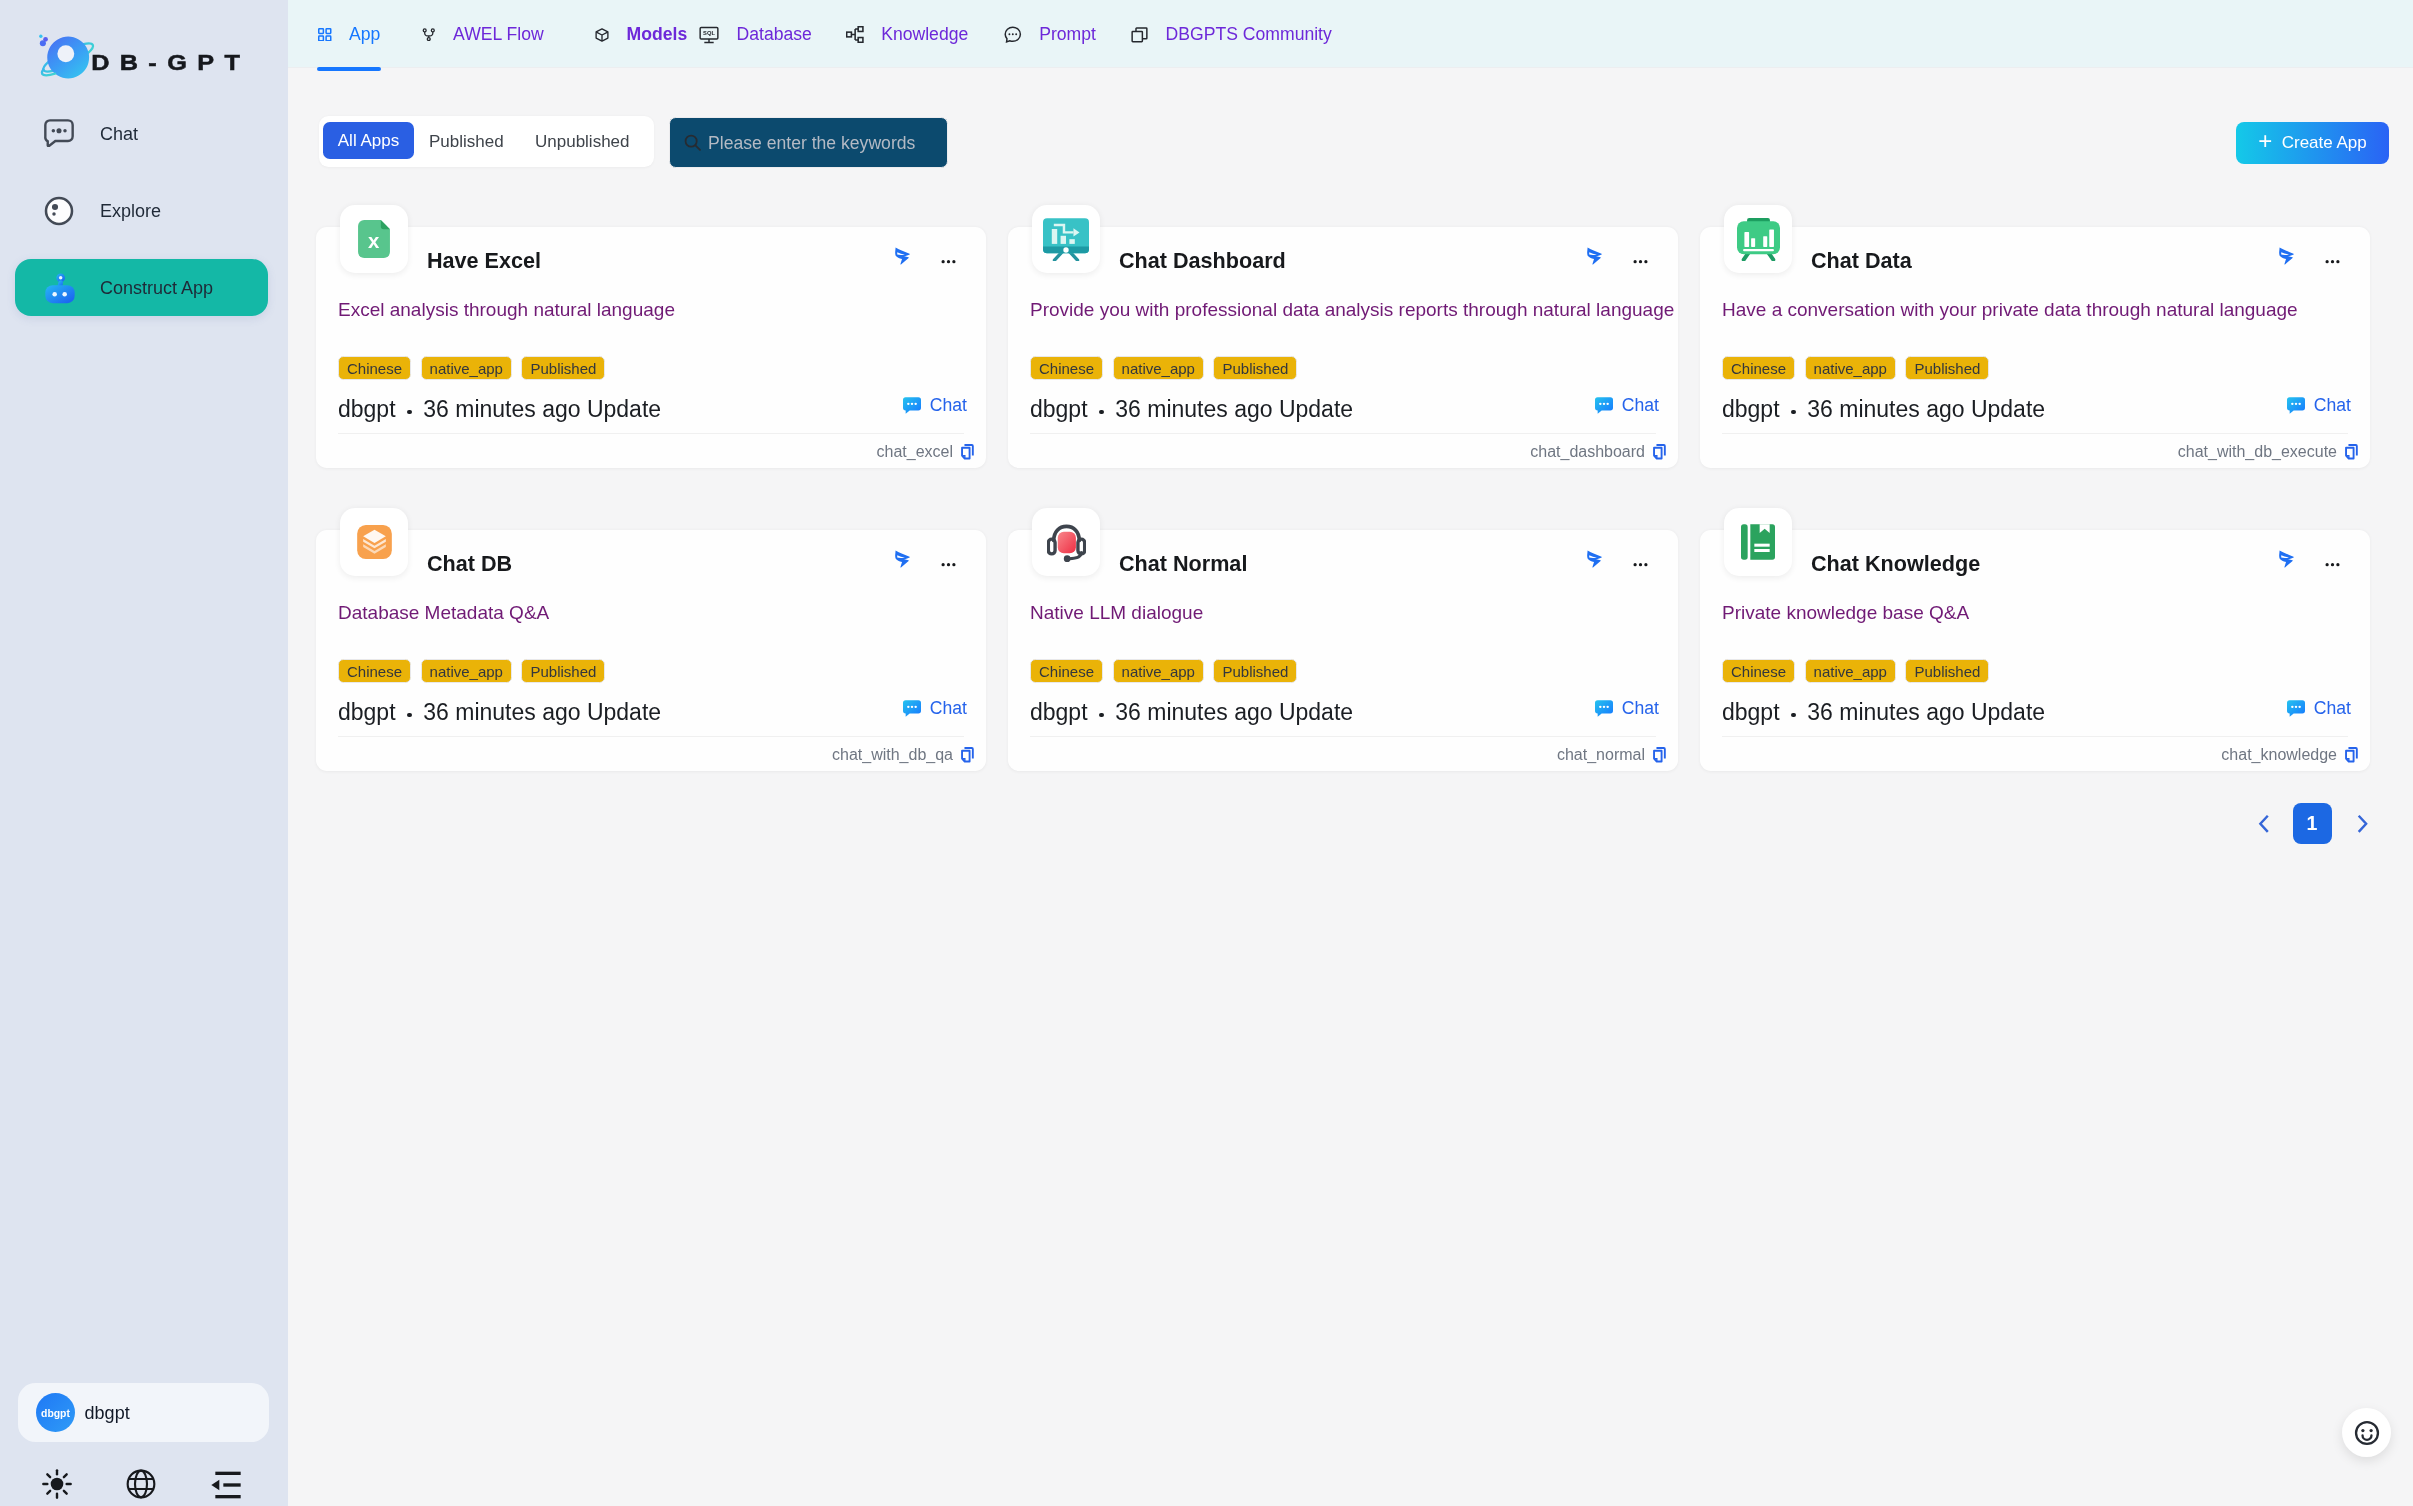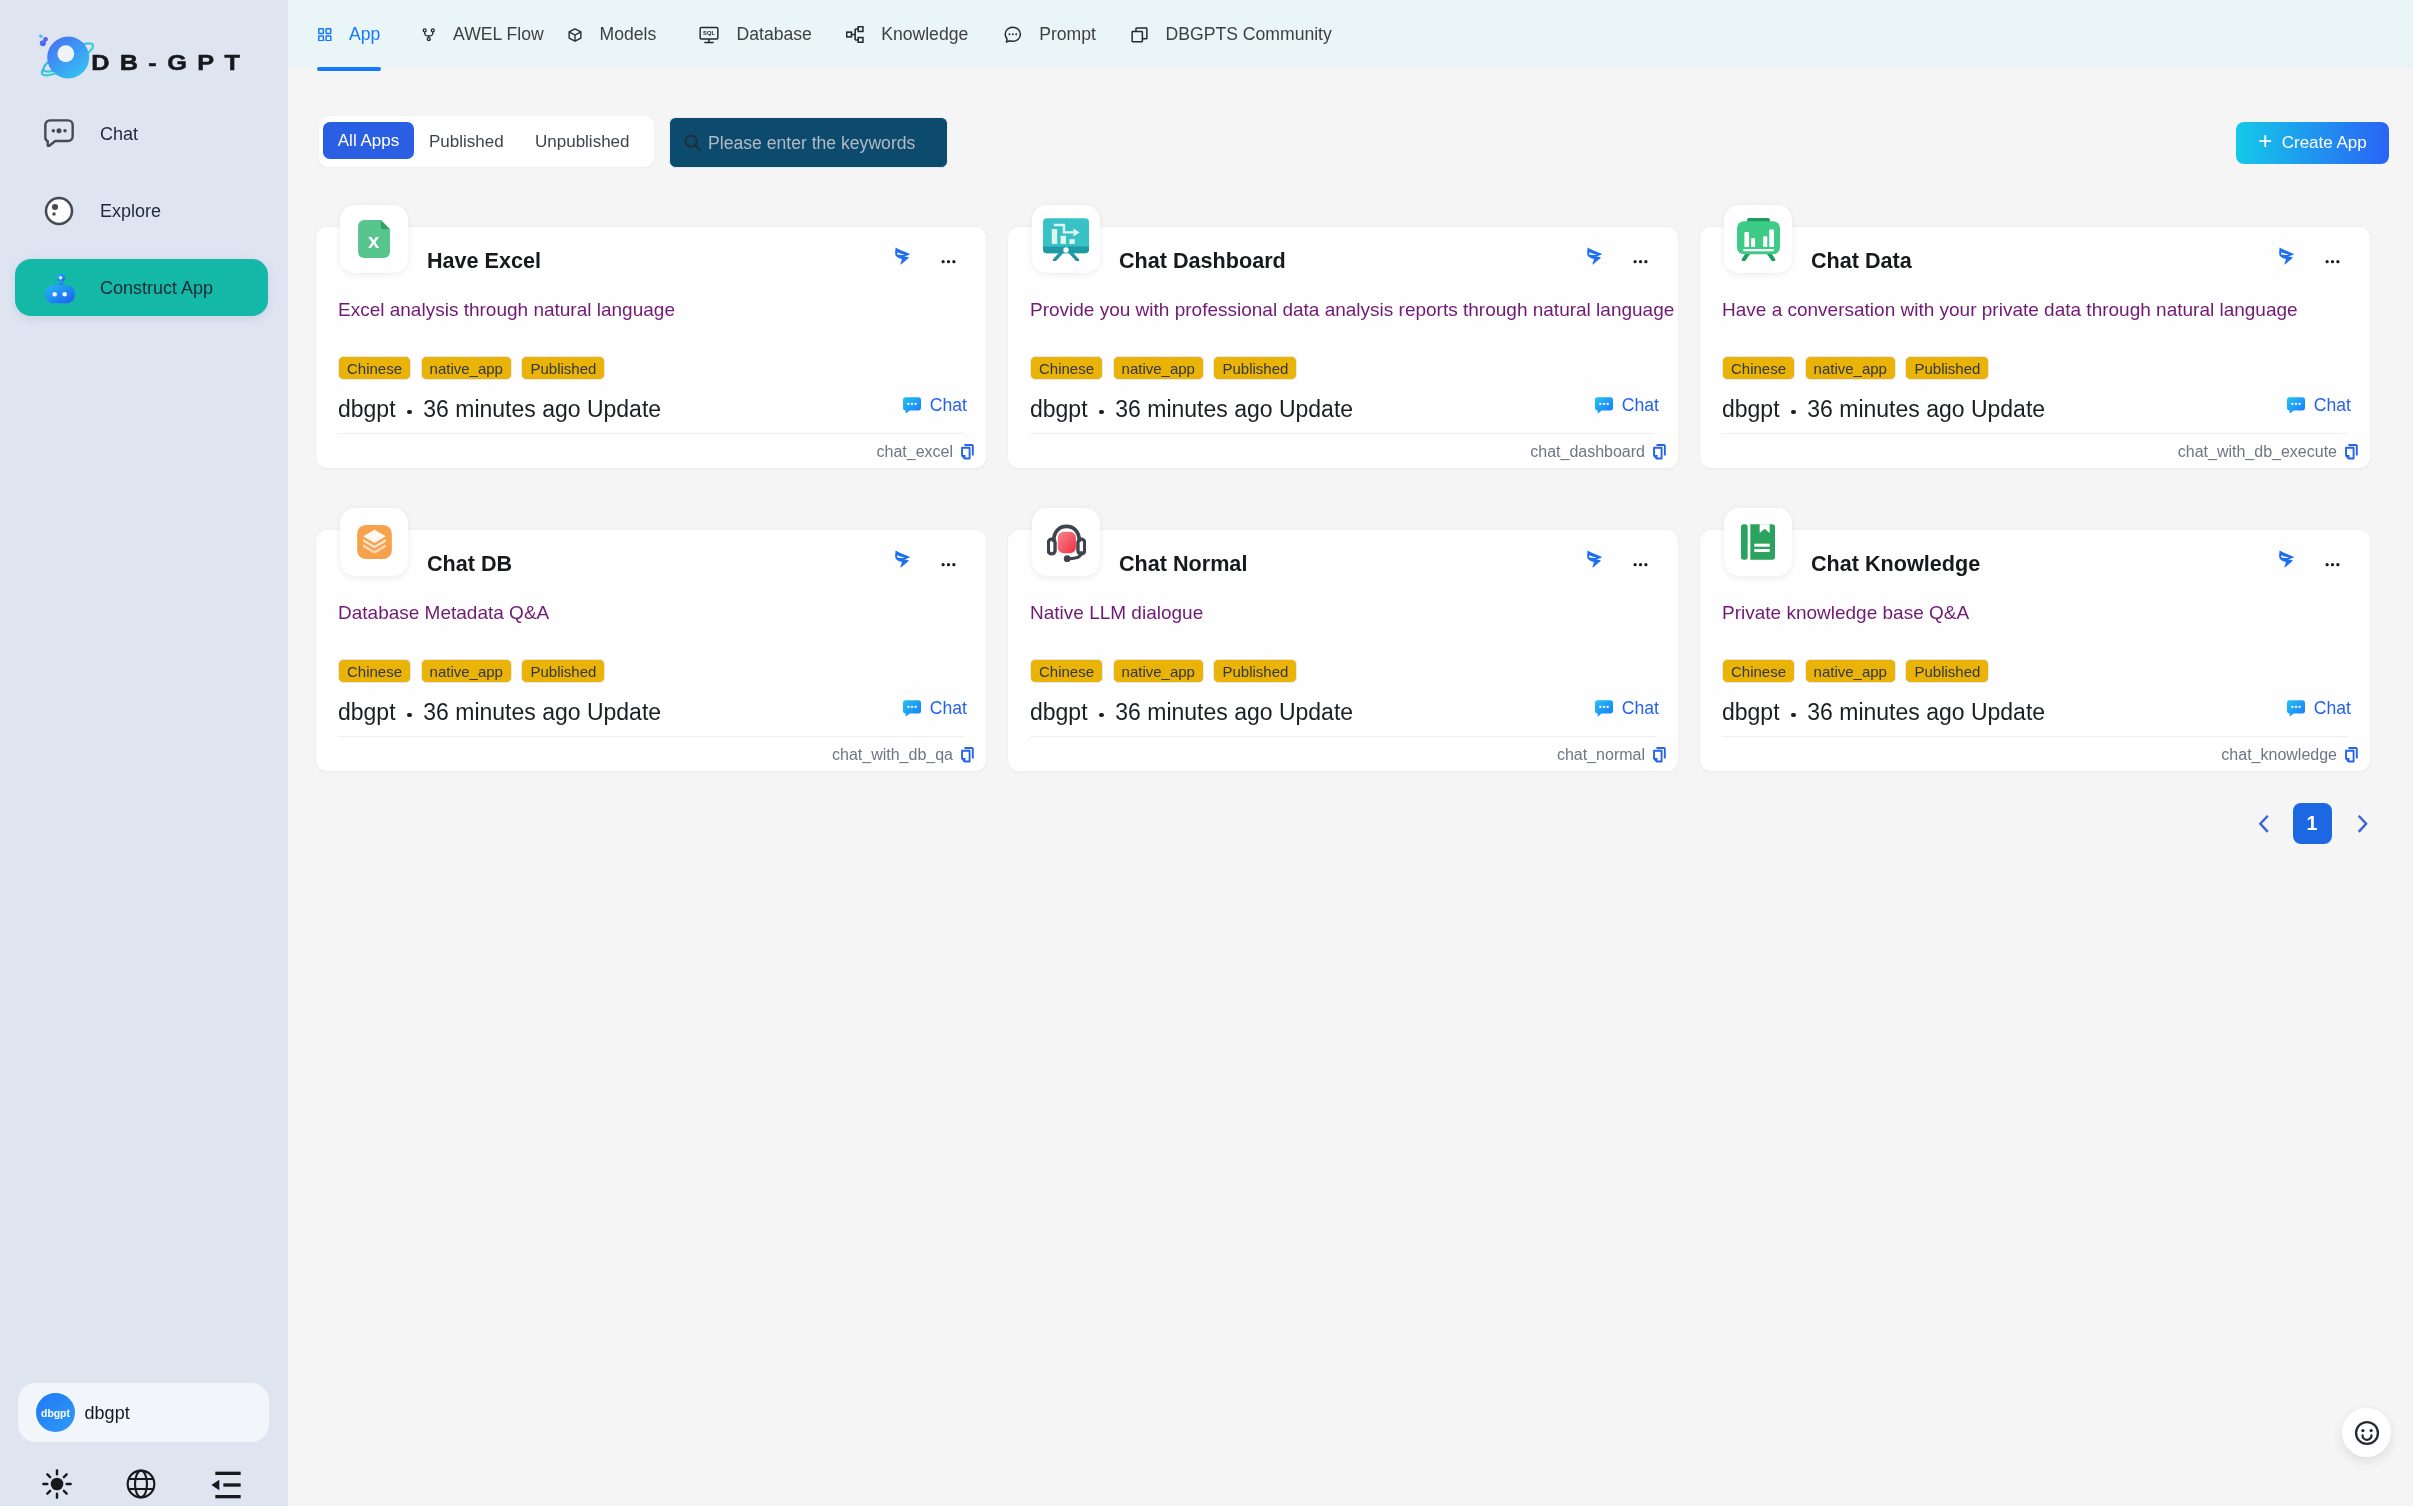--- a/index.html
+++ b/index.html
@@ -12,21 +12,21 @@
 .menu-item { position:absolute; left:15px; width:253px; height:57px; border-radius:16px; }
 .menu-item .mi-label { position:absolute; left:85px; top:50%; transform:translateY(-50%); font-size:18px; color:#1f2937; }
 .menu-item .mi-icon { position:absolute; left:29px; top:50%; transform:translateY(-50%); width:30px; height:30px; }
 #mi-construct { background:#14b8a6; box-shadow:0 2.7px 8px rgba(80,100,160,.13); }
 #userpill { position:absolute; left:17.6px; top:1383px; width:251px; height:59px; background:#f2f5fa; border-radius:17.6px; }
 #userpill .uname { position:absolute; left:67px; top:50%; transform:translateY(-50%); font-size:18px; font-weight:500; color:#111827; }
 .footico { position:absolute; top:1468px; width:32px; height:32px; }
 
 
 #topnav { position:absolute; left:288px; top:0; width:2312px; height:68px; background:#e9f5f7; border-bottom:1.4px solid #eceef0; }
-.tab { position:absolute; top:0; height:69px; display:flex; align-items:center; font-size:17.6px; color:#404040; }
+.tab { position:absolute; top:0; height:69px; display:flex; align-items:center; font-size:17.6px; color:#6d28d9; }
 .tab svg { margin-right:17.6px; }
 .tab.active { color:#1677ff; }
 #inkbar { position:absolute; left:29px; top:67px; width:64px; height:4px; background:#1677ff; border-radius:2px; }
 
 
 #segwrap { position:absolute; left:319px; top:116px; width:335px; height:51px; background:#ffffff; border-radius:9.5px; box-shadow:0 0.7px 2.7px rgba(0,0,0,.04); }
 #seg-all { position:absolute; left:4px; top:6px; width:91px; height:37px; background:#2a5fe3; border-radius:6.8px; color:#fff; font-size:17px; display:flex; align-items:center; justify-content:center; }
 .seg-lbl { position:absolute; top:0; height:51px; display:flex; align-items:center; font-size:17px; color:#3f444b; }
 #searchbox { position:absolute; left:669px; top:117px; width:279px; height:51px; border:1.4px solid #ececee; border-radius:6.8px; background:#0c4a6e; }
 #searchbox .ph { position:absolute; left:38px; top:50%; transform:translateY(-50%); font-size:17.6px; color:#b4bac4; white-space:nowrap; }
@@ -178,21 +178,21 @@
       <svg width="13.5" height="13.5" viewBox="0 0 25 25">
         <g fill="none" stroke="#25282e" stroke-width="2.4">
           <circle cx="5" cy="4.5" r="2.7"></circle>
           <circle cx="20" cy="4.5" r="2.7"></circle>
           <circle cx="12.5" cy="20.5" r="2.7"></circle>
           <path d="M5 7.2 v2.5 a5 5 0 0 0 5 5 h2.5 M20 7.2 v2.5 a5 5 0 0 1 -5 5 h-2.5 M12.5 14.7 v3.1"></path>
         </g>
       </svg>
       <span>AWEL Flow</span>
     </div>
-  <div class="tab" style="left:280px;">
+  <div class="tab" style="left:307px;font-weight:bold;">
       <svg width="14" height="14" viewBox="0 0 25 25">
         <g fill="none" stroke="#25282e" stroke-width="2.4" stroke-linejoin="round">
           <path d="M12.5 1.5 L23 7 V18 L12.5 23.5 L2 18 V7 Z"></path>
           <path d="M2.4 7.2 L12.5 12.5 L22.6 7.2 M12.5 12.5 V23"></path>
         </g>
       </svg>
       <span>Models</span>
     </div>
   <div class="tab" style="left:411px;">
       <svg width="20" height="18" viewBox="0 0 27 25" style="font-size:26px">

